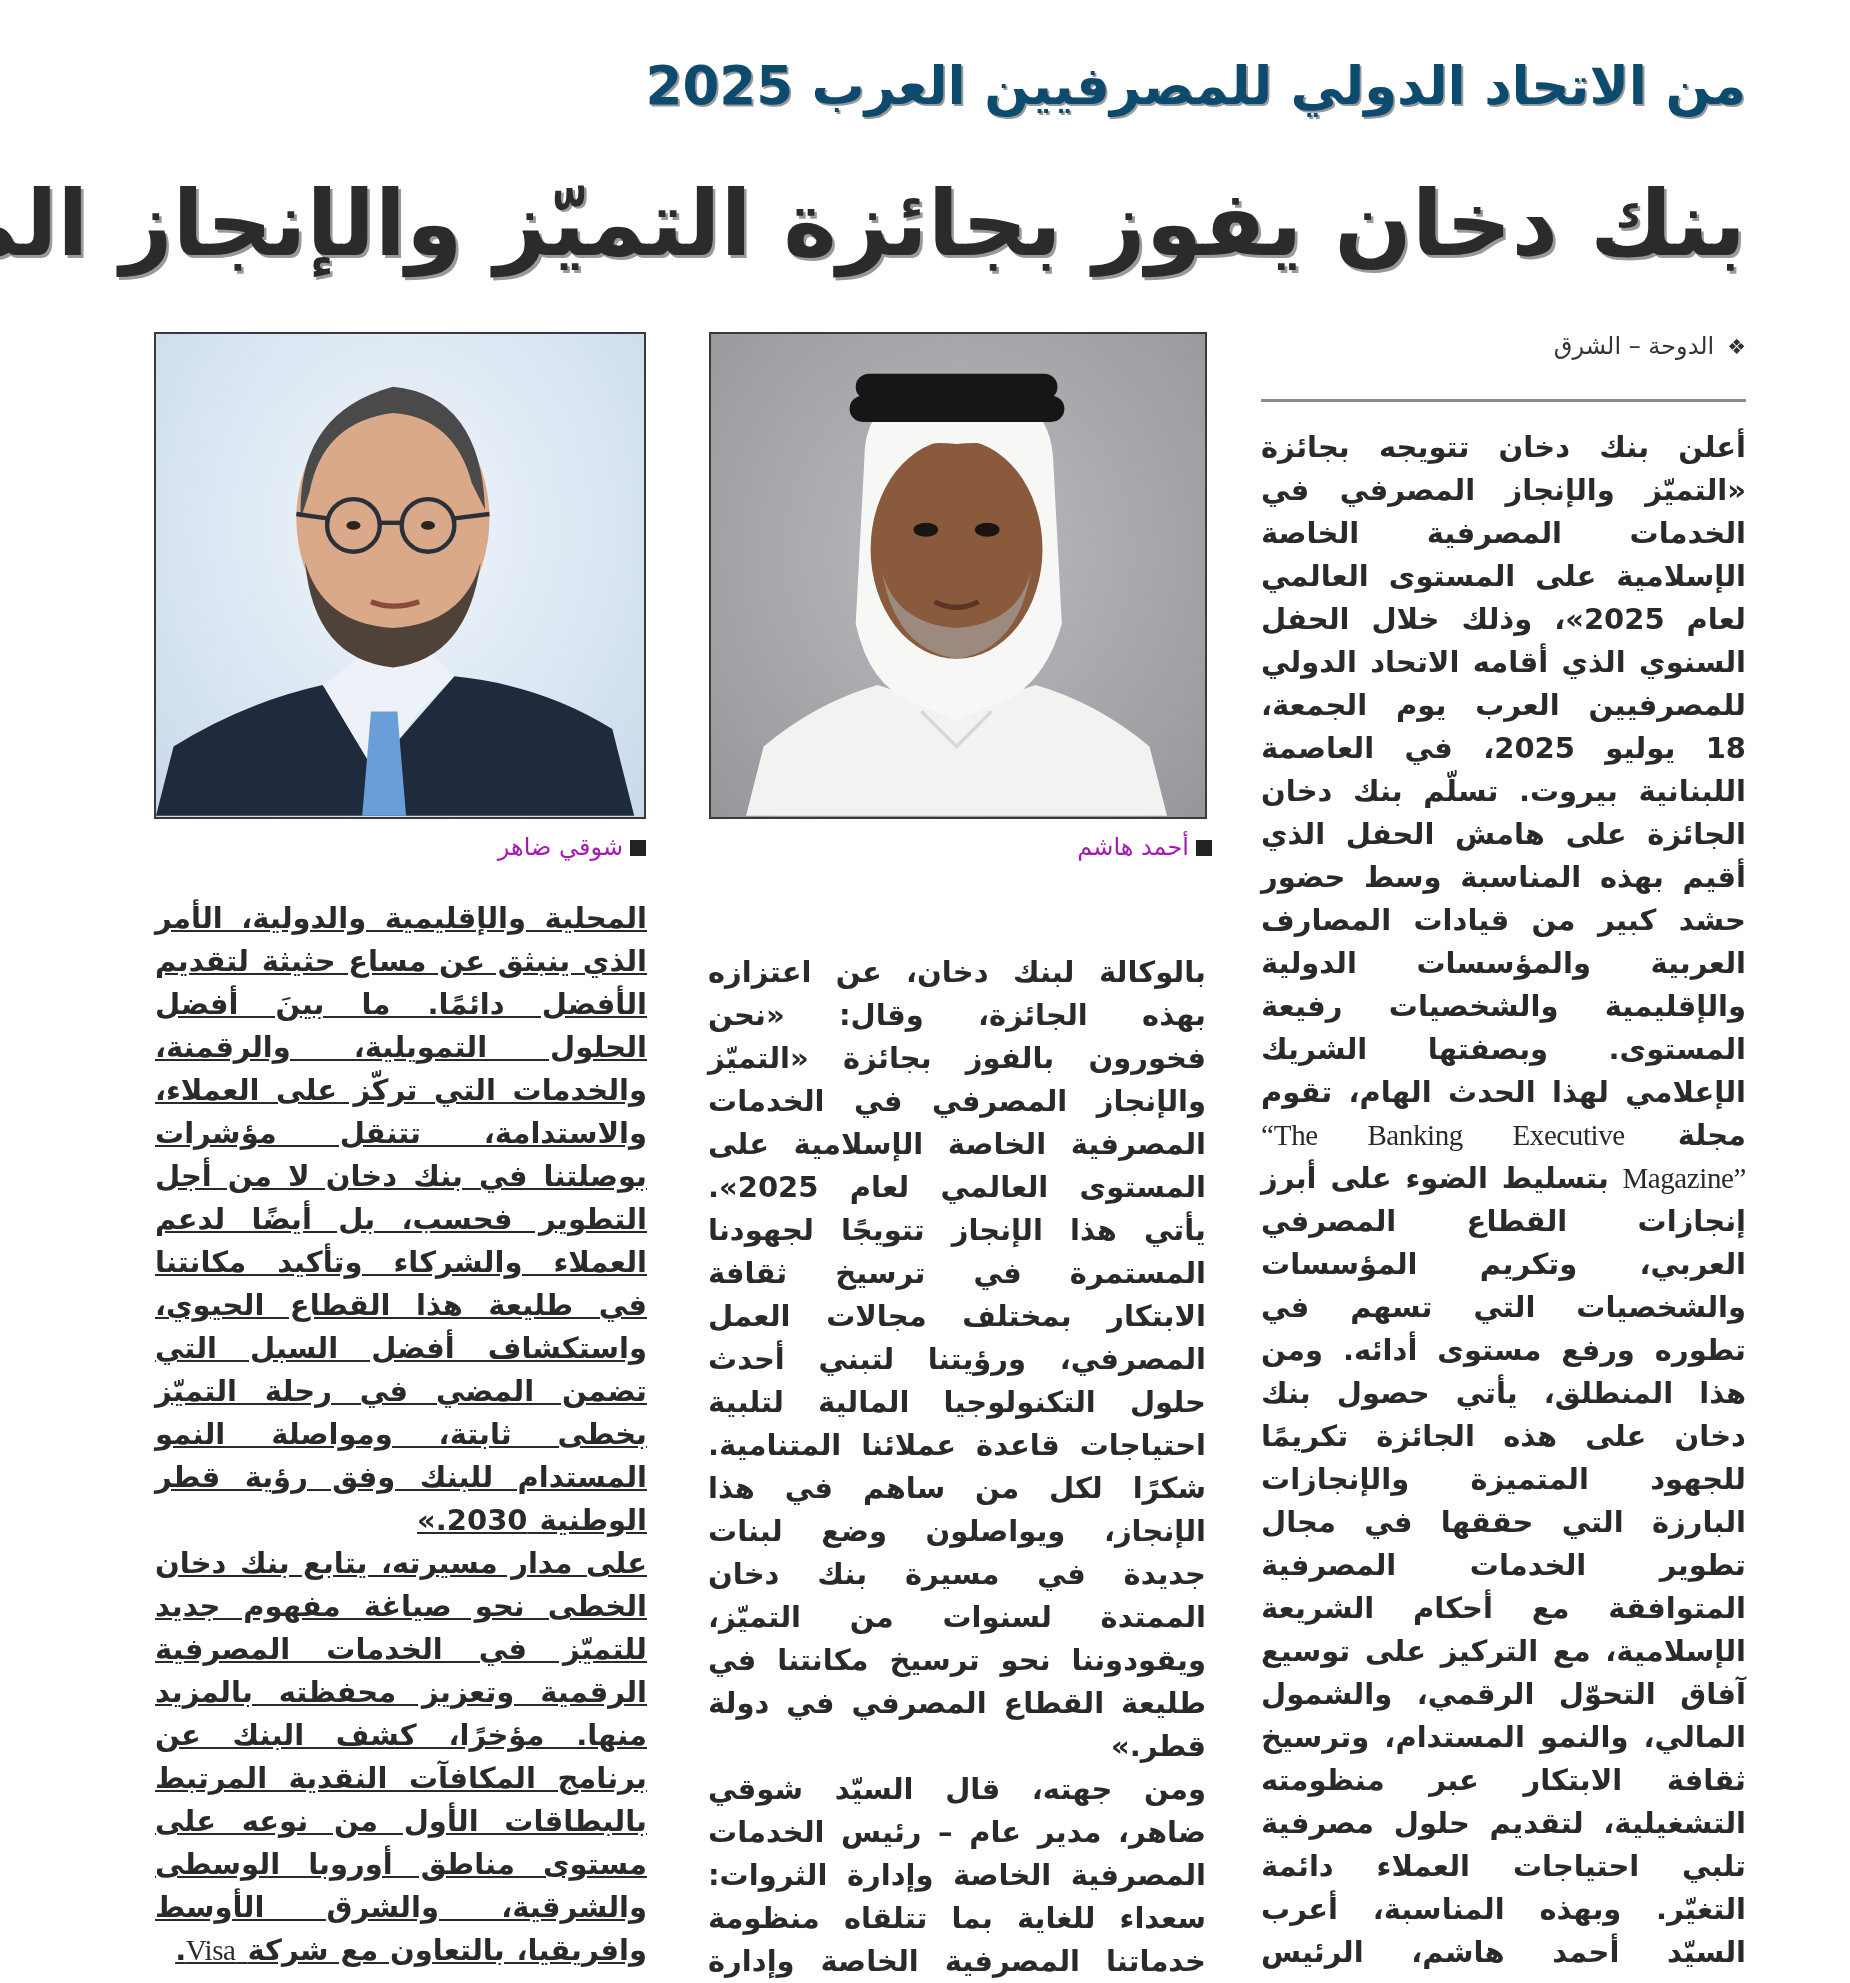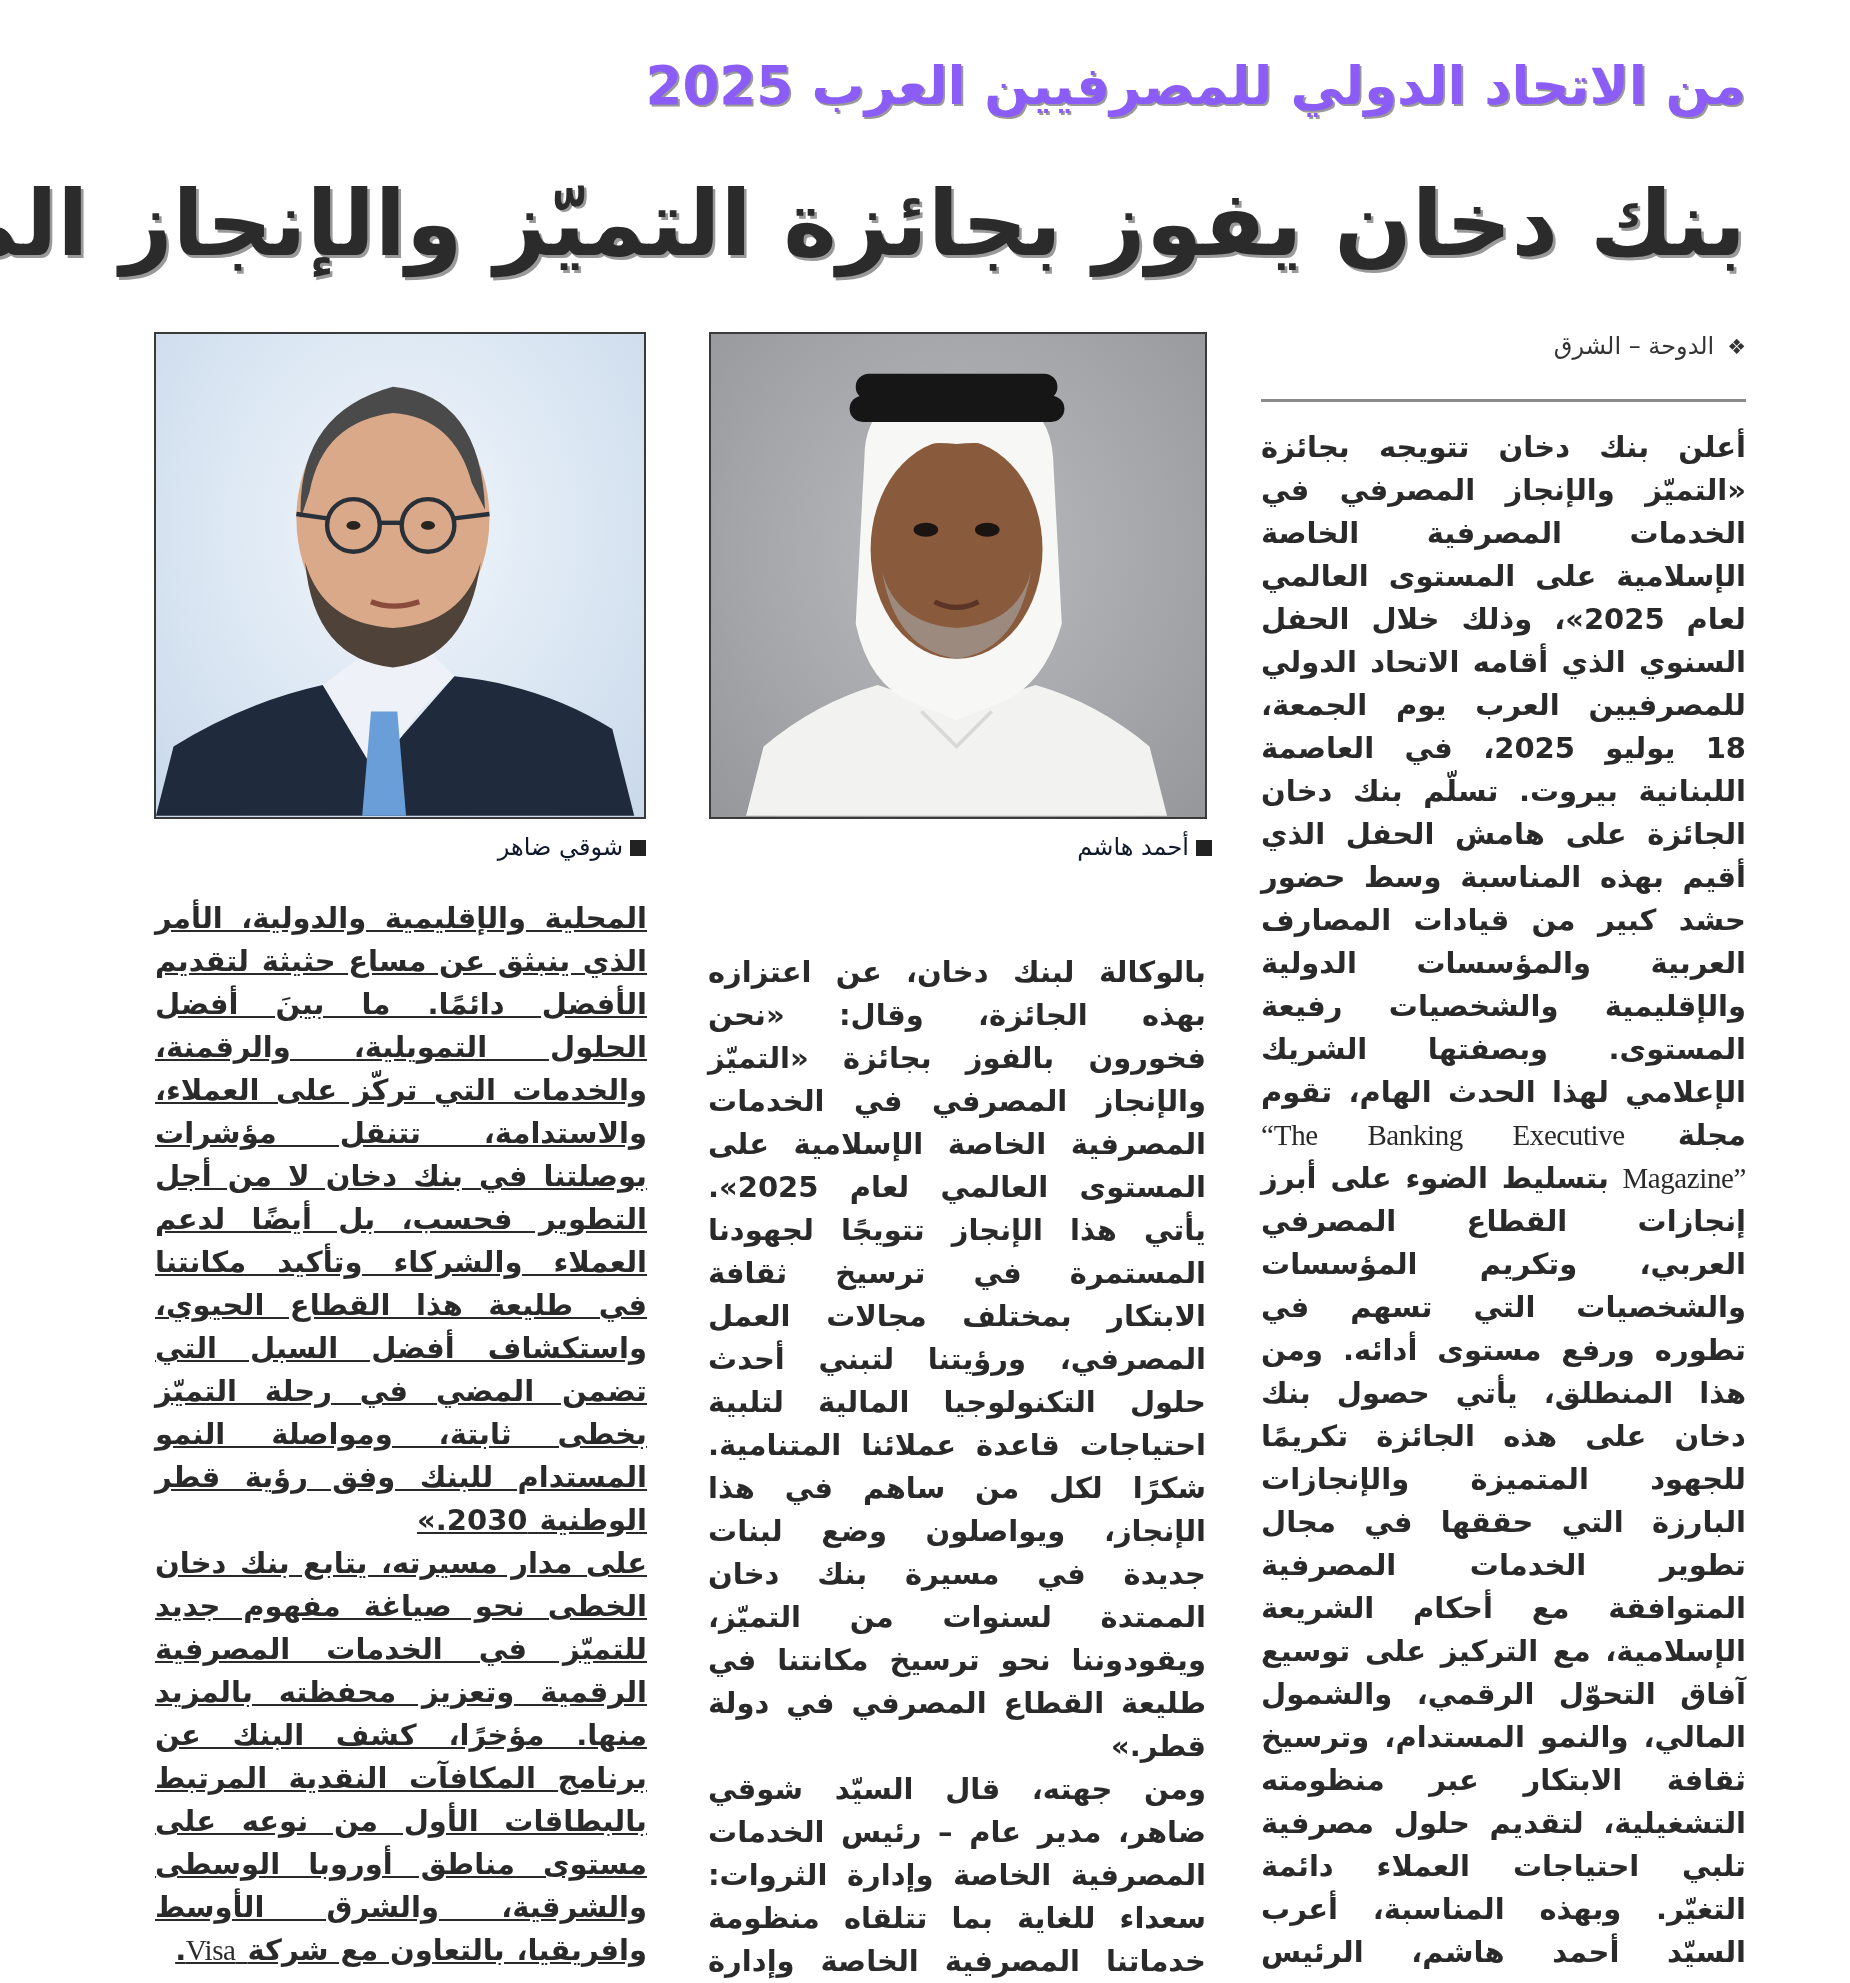--- a/index.html
+++ b/index.html
@@ -1,31 +1,31 @@
 <!DOCTYPE html>
 <html style="font-size:14px"><head>
   <meta charset="utf-8">
   <style>
     html, body { margin: 0; padding: 0; background: #ffffff; }
     body { width: 1850px; height: 1984px; position: relative; overflow: hidden; color: #222222; font-family: "DejaVu Sans", sans-serif; }
-    .kicker { position: absolute; right: 104px; top: 51px; width: 1317px; text-align: right; direction: rtl; font-family: "DejaVu Sans", sans-serif; font-weight: bold; font-size: 53px; line-height: 70px; color: #8b5cf6; letter-spacing: -0.9px; text-shadow: 1.8px 1.8px 0 #999; white-space: nowrap; }
+    .kicker { position: absolute; right: 104px; top: 51px; width: 1317px; text-align: right; direction: rtl; font-family: "DejaVu Sans", sans-serif; font-weight: bold; font-size: 53px; line-height: 70px; color: #0c4a6e; letter-spacing: -0.9px; text-shadow: 1.8px 1.8px 0 #999; white-space: nowrap; }
     .headline { position: absolute; right: 104px; top: 158px; width: 1650px; text-align: right; direction: rtl; font-family: "DejaVu Sans", sans-serif; font-weight: bold; font-size: 91px; line-height: 132px; color: #2b2b2b; letter-spacing: -1.8px; text-shadow: 2.6px 2.6px 0 #999; white-space: nowrap; }
     .dateline { position: absolute; right: 104px; top: 332px; width: 485px; text-align: right; direction: rtl; font-size: 24px; line-height: 28px; color: #333; }
     .dateline .bullet { font-size: 21px; margin-left: 5.3px; }
     .rule { position: absolute; left: 1261px; top: 399px; width: 485px; height: 2.6px; background: #8a8a8a; }
     .col { position: absolute; direction: rtl; text-align: justify; text-align-last: right; font-family: "DejaVu Sans", sans-serif; font-weight: bold; font-size: 29px; line-height: 43px; color: #2a2a2a; letter-spacing: -0.4px; word-spacing: 1.8px; }
     .col p { margin: 0; }
     .col .latin { font-family: "Liberation Serif", serif; font-weight: normal; }
     .col-right { left: 1261px; top: 426px; width: 485px; }
     .col-mid { left: 708px; top: 951px; width: 498px; }
     .col-left { left: 155px; top: 897px; width: 492px; text-decoration: underline; }
     .photo { position: absolute; border: 2.6px solid #3a3a3a; overflow: hidden; box-sizing: border-box; }
     .photo-left { left: 154px; top: 332px; width: 492px; height: 487px; background: radial-gradient(ellipse at 50% 40%, #f2f6fb 0%, #dbe7f3 55%, #c9d8ea 100%); }
     .photo-mid { left: 709px; top: 332px; width: 498px; height: 487px; background: radial-gradient(ellipse at 50% 45%, #b9bbbe 0%, #a4a6aa 60%, #95979b 100%); }
-    .caption { position: absolute; direction: rtl; text-align: right; font-size: 24px; line-height: 35px; color: #0f172a; }
+    .caption { position: absolute; direction: rtl; text-align: right; font-size: 24px; line-height: 35px; color: #a21caf; }
     .caption .sq { display: inline-block; width: 16px; height: 16px; background: #222; margin-left: 7px; vertical-align: middle; }
     .caption-mid { right: 638px; top: 830px; width: 351px; }
     .caption-left { right: 1204px; top: 830px; width: 351px; }
     svg { display: block; }
   </style>
 </head>
 <body>
 
 <div>
 

